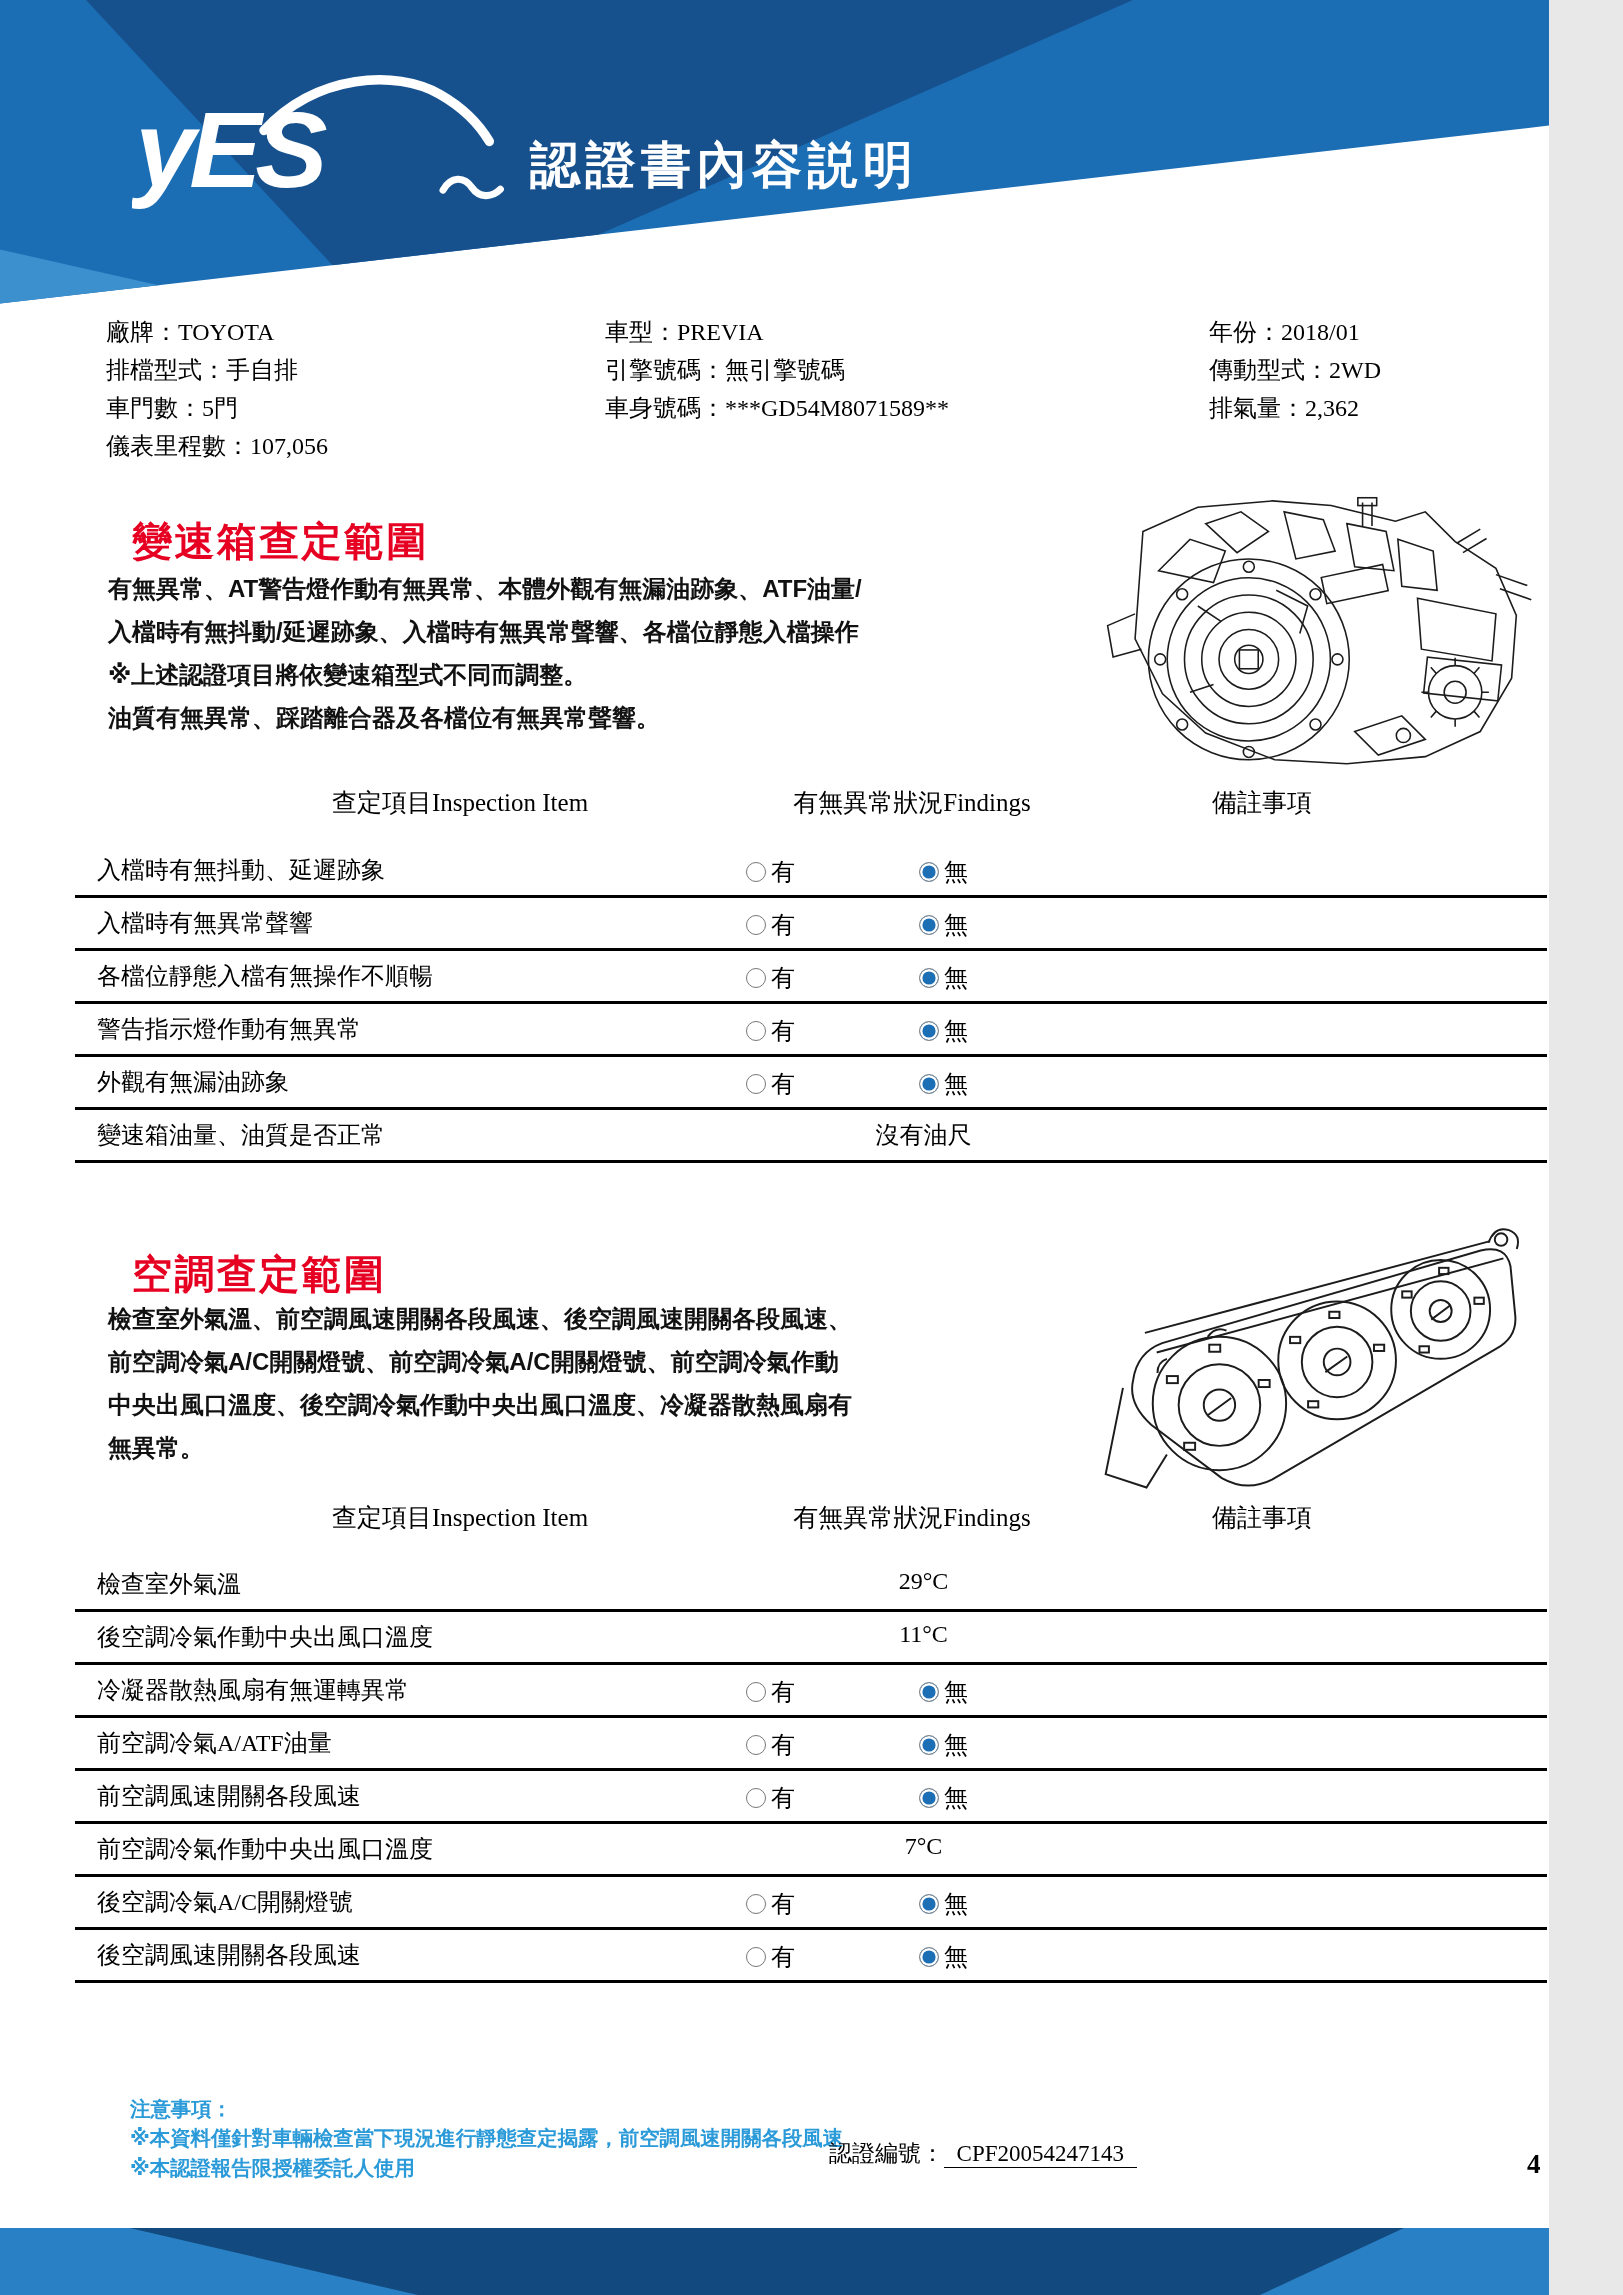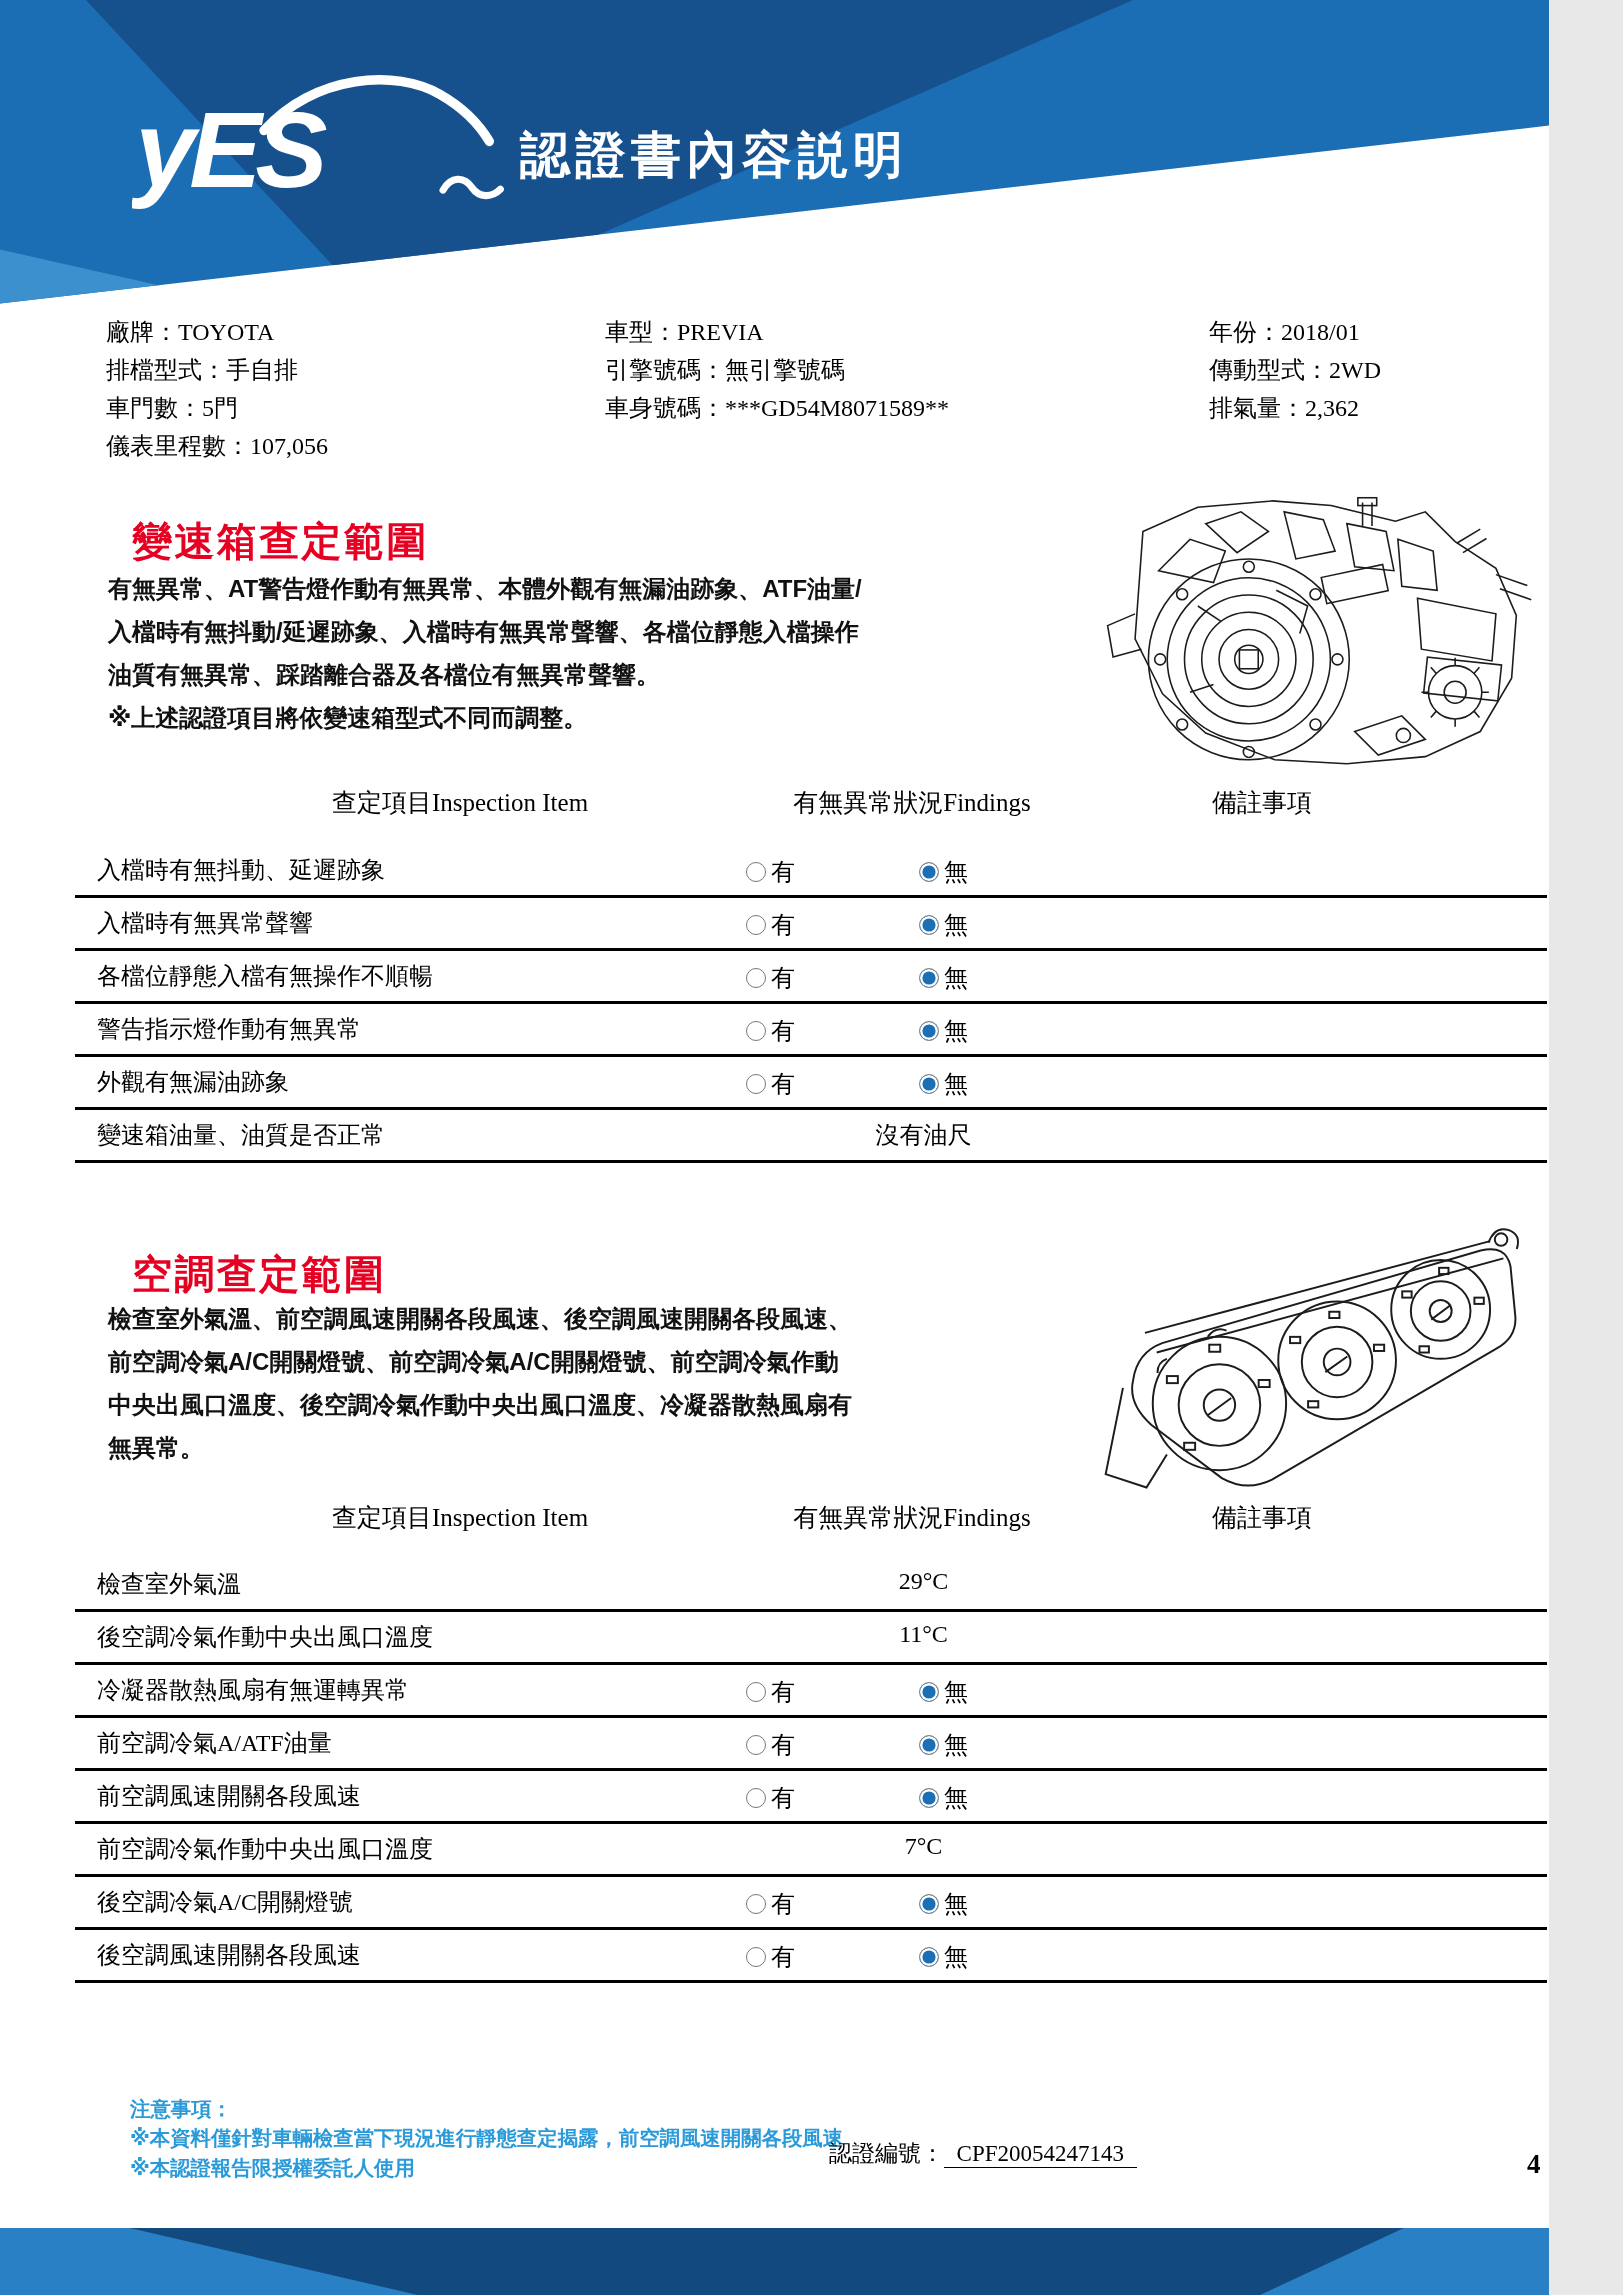--- a/index.html
+++ b/index.html
@@ -8,21 +8,21 @@
 
   
   .hero{position:absolute;top:0;left:0;width:1623px;height:308px;}
   .hero-base{position:absolute;inset:0;background:#1b6db4;
              clip-path:polygon(0 0,100% 0,100% 38%,0 98.5%);}
   .hero-dark{position:absolute;inset:0;background:#16518e;
              clip-path:polygon(5.3% 0,69.8% 0,24% 106%);}
   .hero-light{position:absolute;inset:0;background:#3c90ce;
              clip-path:polygon(0 81%,18.5% 103%,0 103%);}
   .brand-logo{position:absolute;left:132px;top:55px;width:377px;height:165px;}
-  .page-title{position:absolute;left:514px;top:116px;margin:6px;color:#fff;
+  .page-title{position:absolute;left:514px;top:116px;margin:16px;color:#fff;
               font-family:"Liberation Sans","DejaVu Sans",sans-serif;
               font-size:50px;font-weight:bold;letter-spacing:5.5px;white-space:nowrap;text-align:center;}
 
   
   .info-col{position:absolute;top:313px;font-size:24px;white-space:nowrap;}
   .info-col-1{left:106px;}
   .info-col-2{left:605px;}
   .info-col-3{left:1209px;}
   .info-line{height:38px;line-height:38px;}
 
@@ -113,22 +113,22 @@
         <div class="info-line">年份：2018/01</div>
         <div class="info-line">傳動型式：2WD</div>
         <div class="info-line">排氣量：2,362</div>
       </div>
   </section>
 
   <h2 class="section-heading heading-trans">變速箱查定範圍</h2>
   <div class="desc desc-trans" id="desc-trans">
       <div class="desc-line">有無異常、AT警告燈作動有無異常、本體外觀有無漏油跡象、ATF油量/</div>
       <div class="desc-line">入檔時有無抖動/延遲跡象、入檔時有無異常聲響、各檔位靜態入檔操作</div>
+      <div class="desc-line">※上述認證項目將依變速箱型式不同而調整。</div>
       <div class="desc-line">油質有無異常、踩踏離合器及各檔位有無異常聲響。</div>
-      <div class="desc-line">※上述認證項目將依變速箱型式不同而調整。</div>
     </div>
 
   <svg class="illustration illu-trans" viewBox="0 0 580 345">
     <g stroke="#1c1c1c" stroke-width="2" fill="none">
       <path d="M70,45 L140,14 L235,6 L310,12 L392,32 L430,20 L468,58 L520,92 L546,152 L540,232 L500,300 L430,332 L330,341 L238,336 L150,302 L95,252 L60,182 Z"></path>
       <circle cx="205" cy="208" r="128"></circle>
         <circle cx="205" cy="208" r="104"></circle>
       <circle cx="205" cy="208" r="82"></circle>
         <circle cx="205" cy="208" r="60"></circle>
       <circle cx="205" cy="208" r="38"></circle>

